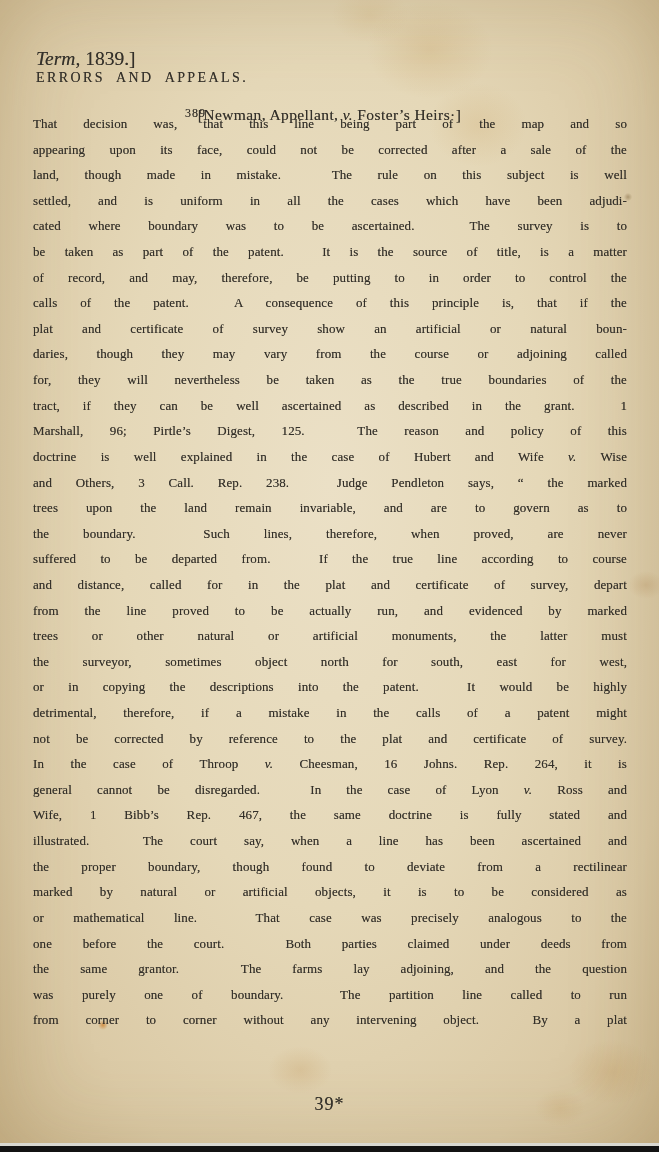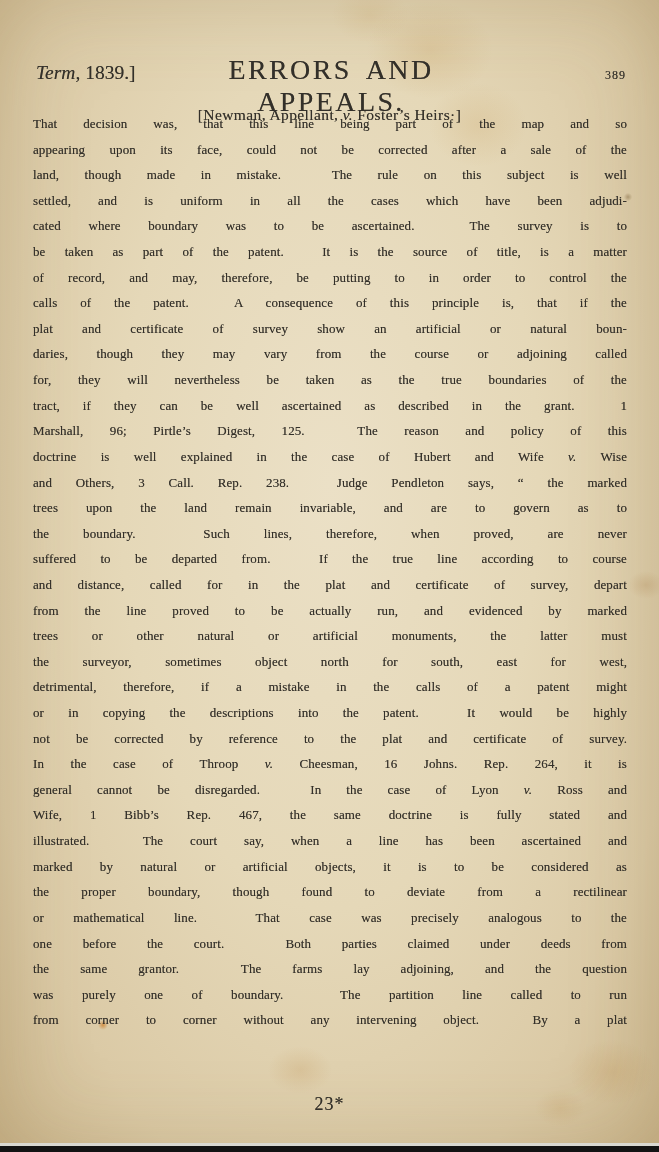--- a/index.html
+++ b/index.html
@@ -16,31 +16,31 @@
       radial-gradient(55px 40px at 370px 15px,  rgba(196,152,82,0.15), transparent 70%),
       radial-gradient(46px 34px at 300px 1070px,rgba(188,138,70,0.20), transparent 70%),
       radial-gradient(62px 46px at 612px 1072px,rgba(188,138,70,0.20), transparent 70%),
       radial-gradient(36px 26px at 560px 1108px,rgba(188,138,70,0.16), transparent 70%),
       radial-gradient(26px 20px at 646px 585px, rgba(168,118,60,0.22), transparent 70%),
       radial-gradient(7px 7px  at 103px 1025px, rgba(205,125,40,0.75), transparent 70%),
       radial-gradient(6px 6px  at 628px 197px,  rgba(120,92,52,0.45),  transparent 70%),
       radial-gradient(ellipse at 50% 42%, #ebe0c6 0%, #e5d8b8 45%, #dbcaa6 78%, #cdb88f 100%);
     box-shadow: inset 0 0 90px rgba(120,90,40,0.22);
   }
-  .ink{ text-shadow: 0 0 0.5px rgba(50,42,32,0.55); }
+  .ink{ text-shadow: 0 0 0.5px rgba(50,42,32,0.55); flex-direction: column; }
 
   .header{
     position:absolute; left:36px; right:33px; top:48px; height:26px;
     display:flex; align-items:baseline;
   }
   .header .left{ font-size:19.5px; width:170px; }
   .header .left i{ font-style:italic; }
   .header .center{
     flex:1; text-align:center;
-    font-size:28px; letter-spacing:2.4px; word-spacing:6px;
+    font-size:14px; letter-spacing:2.4px; word-spacing:6px;
   }
   .header .right{ width:170px; text-align:right; font-size:12px; letter-spacing:1px;margin-top:20px; }
 
   .caption{
     position:absolute; left:0; right:0; top:106px;
     text-align:center; font-size:15.5px; letter-spacing:0.4px;
   }
   .caption i{ font-style:italic; }
 
   .body-text{
@@ -98,34 +98,34 @@
       <div class="body-line">Marshall, 96; Pirtle’s Digest, 125.&nbsp; The reason and policy of this</div>
       <div class="body-line">doctrine is well explained in the case of Hubert and Wife <i>v.</i> Wise</div>
       <div class="body-line">and Others, 3 Call. Rep. 238.&nbsp; Judge Pendleton says, “ the marked</div>
       <div class="body-line">trees upon the land remain invariable, and are to govern as to</div>
       <div class="body-line">the boundary.&nbsp; Such lines, therefore, when proved, are never</div>
       <div class="body-line">suffered to be departed from.&nbsp; If the true line according to course</div>
       <div class="body-line">and distance, called for in the plat and certificate of survey, depart</div>
       <div class="body-line">from the line proved to be actually run, and evidenced by marked</div>
       <div class="body-line">trees or other natural or artificial monuments, the latter must</div>
       <div class="body-line">the surveyor, sometimes object north for south, east for west,</div>
+      <div class="body-line">or in copying the descriptions into the patent.&nbsp; It would be highly</div>
       <div class="body-line">detrimental, therefore, if a mistake in the calls of a patent might</div>
-      <div class="body-line">or in copying the descriptions into the patent.&nbsp; It would be highly</div>
       <div class="body-line">not be corrected by reference to the plat and certificate of survey.</div>
       <div class="body-line">In the case of Throop <i>v.</i> Cheesman, 16 Johns. Rep. 264, it is</div>
       <div class="body-line">general cannot be disregarded.&nbsp; In the case of Lyon <i>v.</i> Ross and</div>
       <div class="body-line">Wife, 1 Bibb’s Rep. 467, the same doctrine is fully stated and</div>
       <div class="body-line">illustrated.&nbsp; The court say, when a line has been ascertained and</div>
+      <div class="body-line">the proper boundary, though found to deviate from a rectilinear</div>
       <div class="body-line">marked by natural or artificial objects, it is to be considered as</div>
-      <div class="body-line">the proper boundary, though found to deviate from a rectilinear</div>
       <div class="body-line">or mathematical line.&nbsp; That case was precisely analogous to the</div>
       <div class="body-line">one before the court.&nbsp; Both parties claimed under deeds from</div>
       <div class="body-line">the same grantor.&nbsp; The farms lay adjoining, and the question</div>
       <div class="body-line">was purely one of boundary.&nbsp; The partition line called to run</div>
       <div class="body-line">from corner to corner without any intervening object.&nbsp; By a plat</div>
     </div>
 
-  <div class="footer ink">23*</div>
+  <div class="footer ink">39*</div>
 
   <div class="scan-edge-line"></div>
   <div class="scan-edge-band"></div>
 
 </div>
 
 </body></html>

